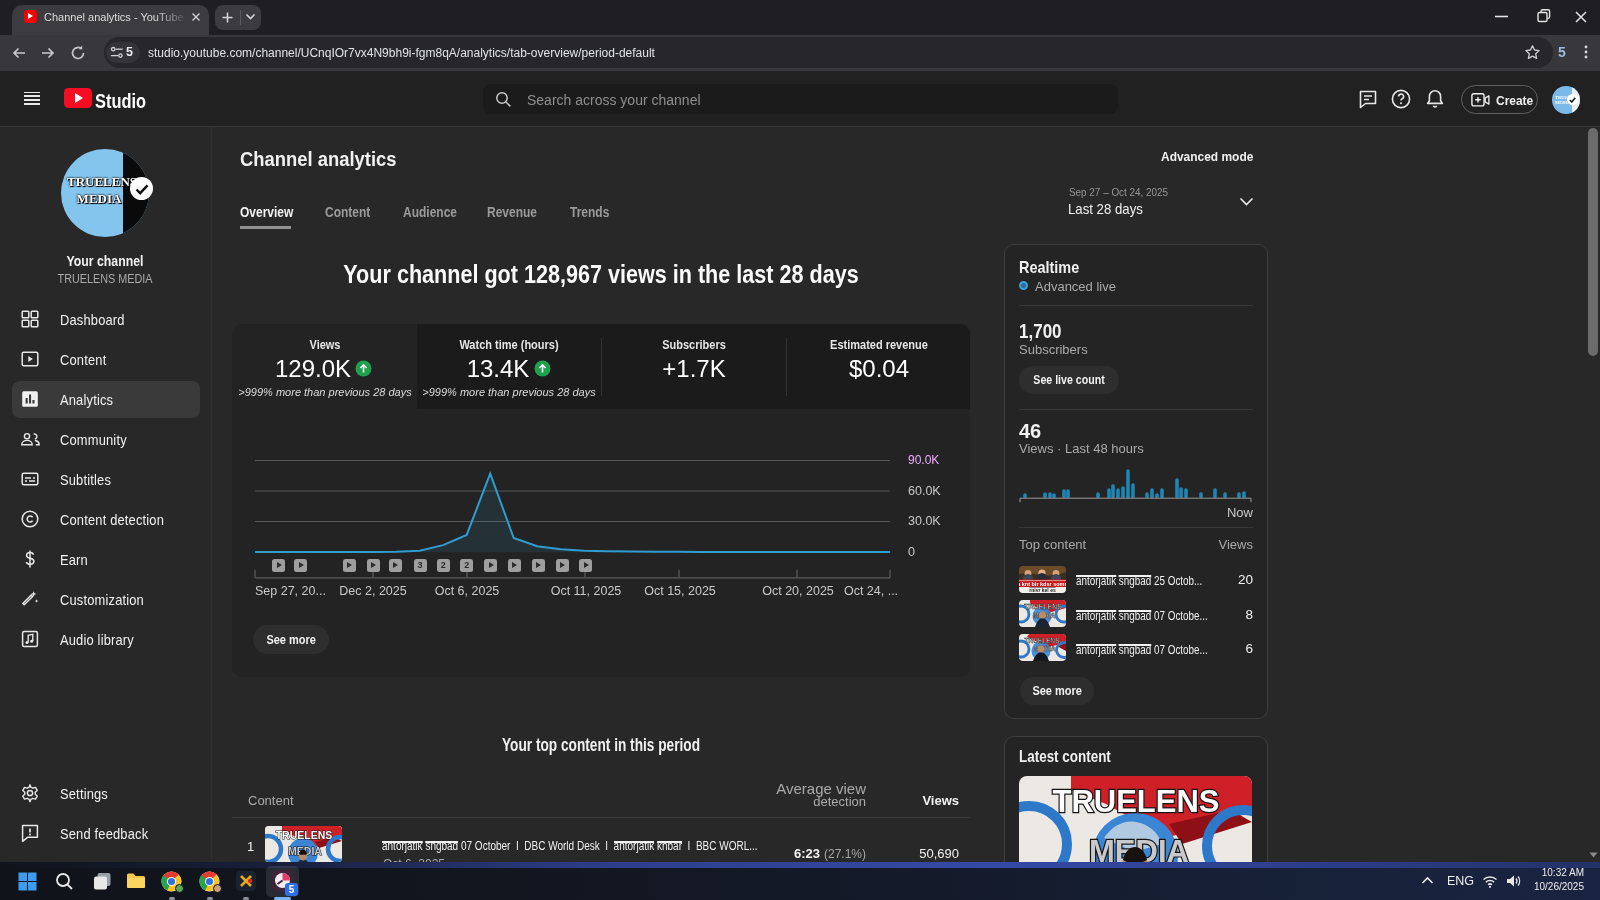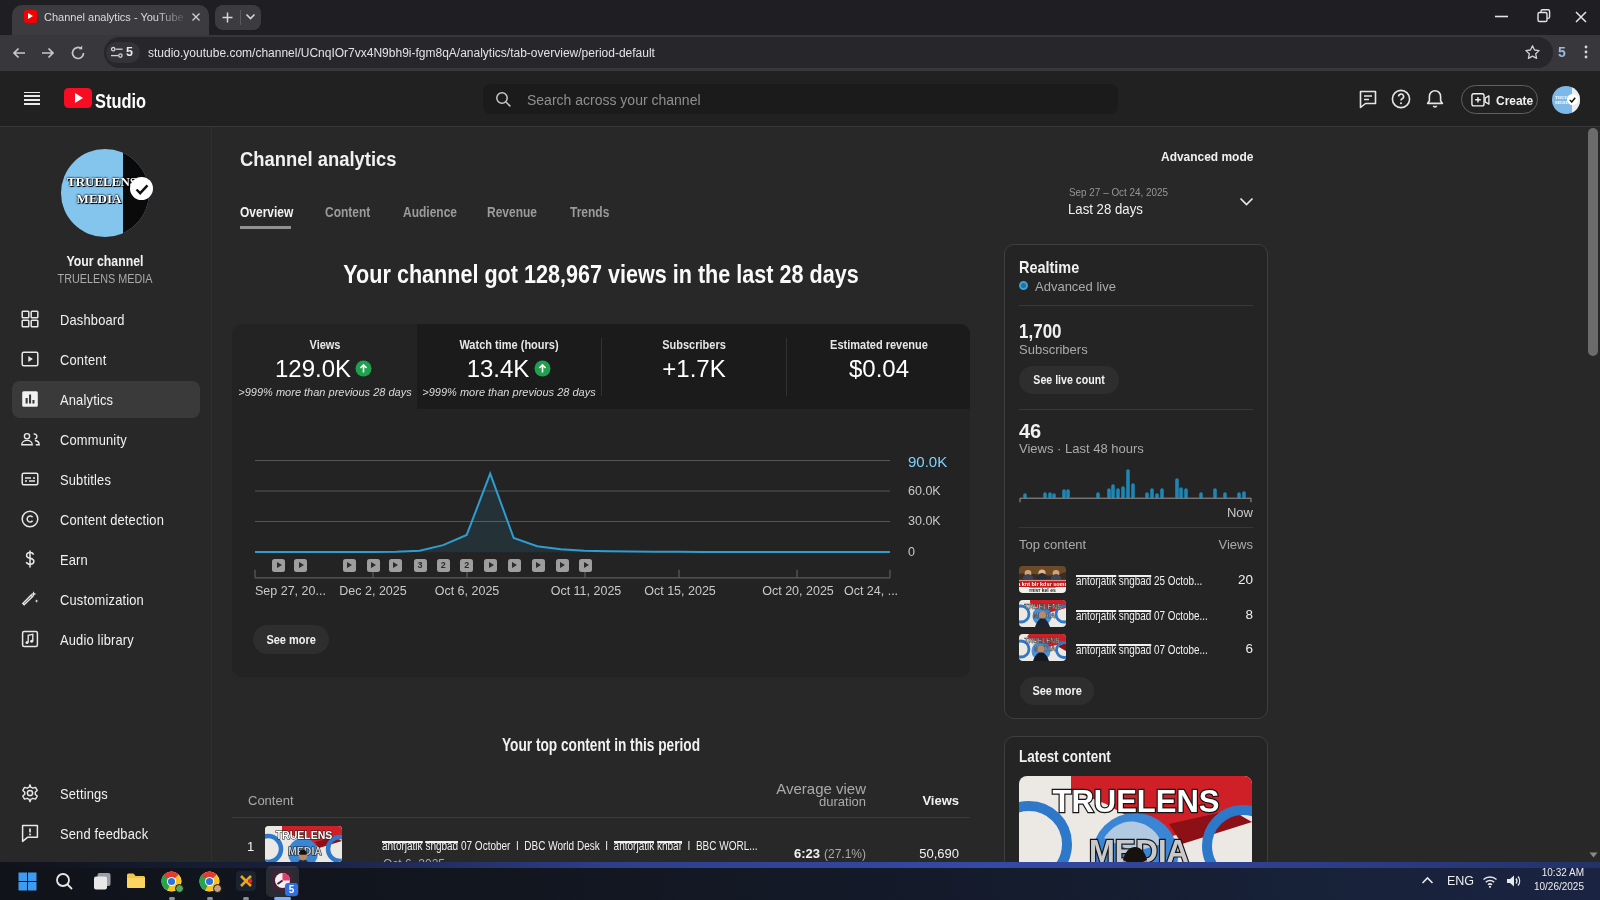--- a/index.html
+++ b/index.html
@@ -278,40 +278,40 @@
       <path d="M23 167H658"></path>
       <path d="M23 197.5H658"></path>
     </g>
 <polygon points="23,228 46.5,228 70,228 93.6,228 117.1,228 140.6,227.9 164.1,227.8 187.6,226.8 211.1,221.1 234.7,210.9 258.2,149.6 281.7,214 305.2,222.2 328.7,225.2 352.3,226.8 375.8,227.3 399.3,227.5 422.8,227.7 446.3,227.8 469.9,227.9 493.4,227.9 516.9,228 540.4,228 563.9,228 587.4,228 611,228 634.5,228 658,228 658,228.3 23,228.3" fill="rgba(47,157,208,0.12)"></polygon>
 <polyline points="23,228 46.5,228 70,228 93.6,228 117.1,228 140.6,227.9 164.1,227.8 187.6,226.8 211.1,221.1 234.7,210.9 258.2,149.6 281.7,214 305.2,222.2 328.7,225.2 352.3,226.8 375.8,227.3 399.3,227.5 422.8,227.7 446.3,227.8 469.9,227.9 493.4,227.9 516.9,228 540.4,228 563.9,228 587.4,228 611,228 634.5,228 658,228" fill="none" stroke="#2f9dd0" stroke-width="2"></polyline>
 <path d="M23 253.8H658" stroke="#5d5d5d" stroke-width="1.2"></path>
 <g stroke="#5d5d5d" stroke-width="1.2">
       <path d="M23 253.8v-8M141 253.8v-8M235 253.8v-8M353 253.8v-8M447 253.8v-8M565 253.8v-8M658 253.8v-8"></path>
     </g>
 </svg>
-<div class="txt" style="left:908px;top:453px;font-size:15px;color:#7dd3fc">90.0K</div>
+<div class="txt" style="left:908px;top:453px;font-size:12px;color:#f0abfc">90.0K</div>
 <div class="txt" style="left:908px;top:484px;font-size:12.5px;color:#c9c9c9">60.0K</div>
 <div class="txt" style="left:908px;top:514px;font-size:12.5px;color:#c9c9c9">30.0K</div>
 <div class="txt" style="left:908px;top:545px;font-size:12.5px;color:#c9c9c9">0</div>
 <div class="txt" style="left:255px;top:584px;font-size:12.5px;color:#c9c9c9">Sep 27, 20...</div>
 <div class="txt" style="left:373px;top:584px;transform:translateX(-50%);font-size:12.5px;color:#c9c9c9">Dec 2, 2025</div>
 <div class="txt" style="left:467px;top:584px;transform:translateX(-50%);font-size:12.5px;color:#c9c9c9">Oct 6, 2025</div>
 <div class="txt" style="left:586px;top:584px;transform:translateX(-50%);font-size:12.5px;color:#c9c9c9">Oct 11, 2025</div>
 <div class="txt" style="left:680px;top:584px;transform:translateX(-50%);font-size:12.5px;color:#c9c9c9">Oct 15, 2025</div>
 <div class="txt" style="left:798px;top:584px;transform:translateX(-50%);font-size:12.5px;color:#c9c9c9">Oct 20, 2025</div>
 <div class="txt" style="left:871px;top:584px;transform:translateX(-50%);font-size:12.5px;color:#c9c9c9">Oct 24, ...</div>
 
 <div class="pill" style="left:253px;top:625px;width:76px;height:29px;background:#2e2e2e;font-size:12.5px">
     <span style="transform:scaleX(0.88)">See more</span>
   </div>
 
 <div class="txt" style="left:601px;top:735px;transform:translateX(-50%) scaleX(0.76);font-size:18px;color:#f1f1f1;font-weight:700">Your top content in this period</div>
 <div class="txt" style="left:248px;top:793px;font-size:13px;color:#aaa">Content</div>
 <div class="txt" style="left:866px;top:780px;transform:translateX(-100%);font-size:15px;color:#aaa">Average view</div>
-<div class="txt" style="left:866px;top:794px;transform:translateX(-100%);font-size:13px;color:#aaa">duration</div>
+<div class="txt" style="left:866px;top:794px;transform:translateX(-100%);font-size:13px;color:#aaa">detection</div>
 <div class="txt" style="left:959px;top:793px;transform:translateX(-100%);font-size:13px;color:#f1f1f1;font-weight:700">Views</div>
 <div class="abs" style="left:232px;top:817px;width:738px;height:1px;background:#3a3a3a"></div>
 <div class="txt" style="left:247px;top:839px;font-size:13px;color:#f1f1f1">1</div>
 <div class="txt" style="left:382px;top:839px;font-size:12.5px;color:#f1f1f1;transform:scaleX(0.8);transform-origin:left"><span class="bn">antorjatik</span> <span class="bn">sngbad</span> 07 October&nbsp; I&nbsp; DBC World Desk&nbsp; I&nbsp; <span class="bn">antorjatik</span> <span class="bn">khbar</span>&nbsp; I&nbsp; BBC WORL...</div>
 <div class="txt" style="left:383px;top:857px;font-size:12px;color:#aaa">Oct 6, 2025</div>
 <div class="txt" style="left:820px;top:846px;transform:translateX(-100%);font-size:13px;color:#f1f1f1;font-weight:700">6:23</div>
 <div class="txt" style="left:866px;top:847px;transform:translateX(-100%);font-size:12px;color:#a8a8a8">(27.1%)</div>
 <div class="txt" style="left:959px;top:846px;transform:translateX(-100%);font-size:13px;color:#f1f1f1;font-weight:400">50,690</div>
 
 <div class="abs" style="left:265px;top:826px;width:77px;height:36px;border-radius:4px;overflow:hidden;background:#e8e6e2">

